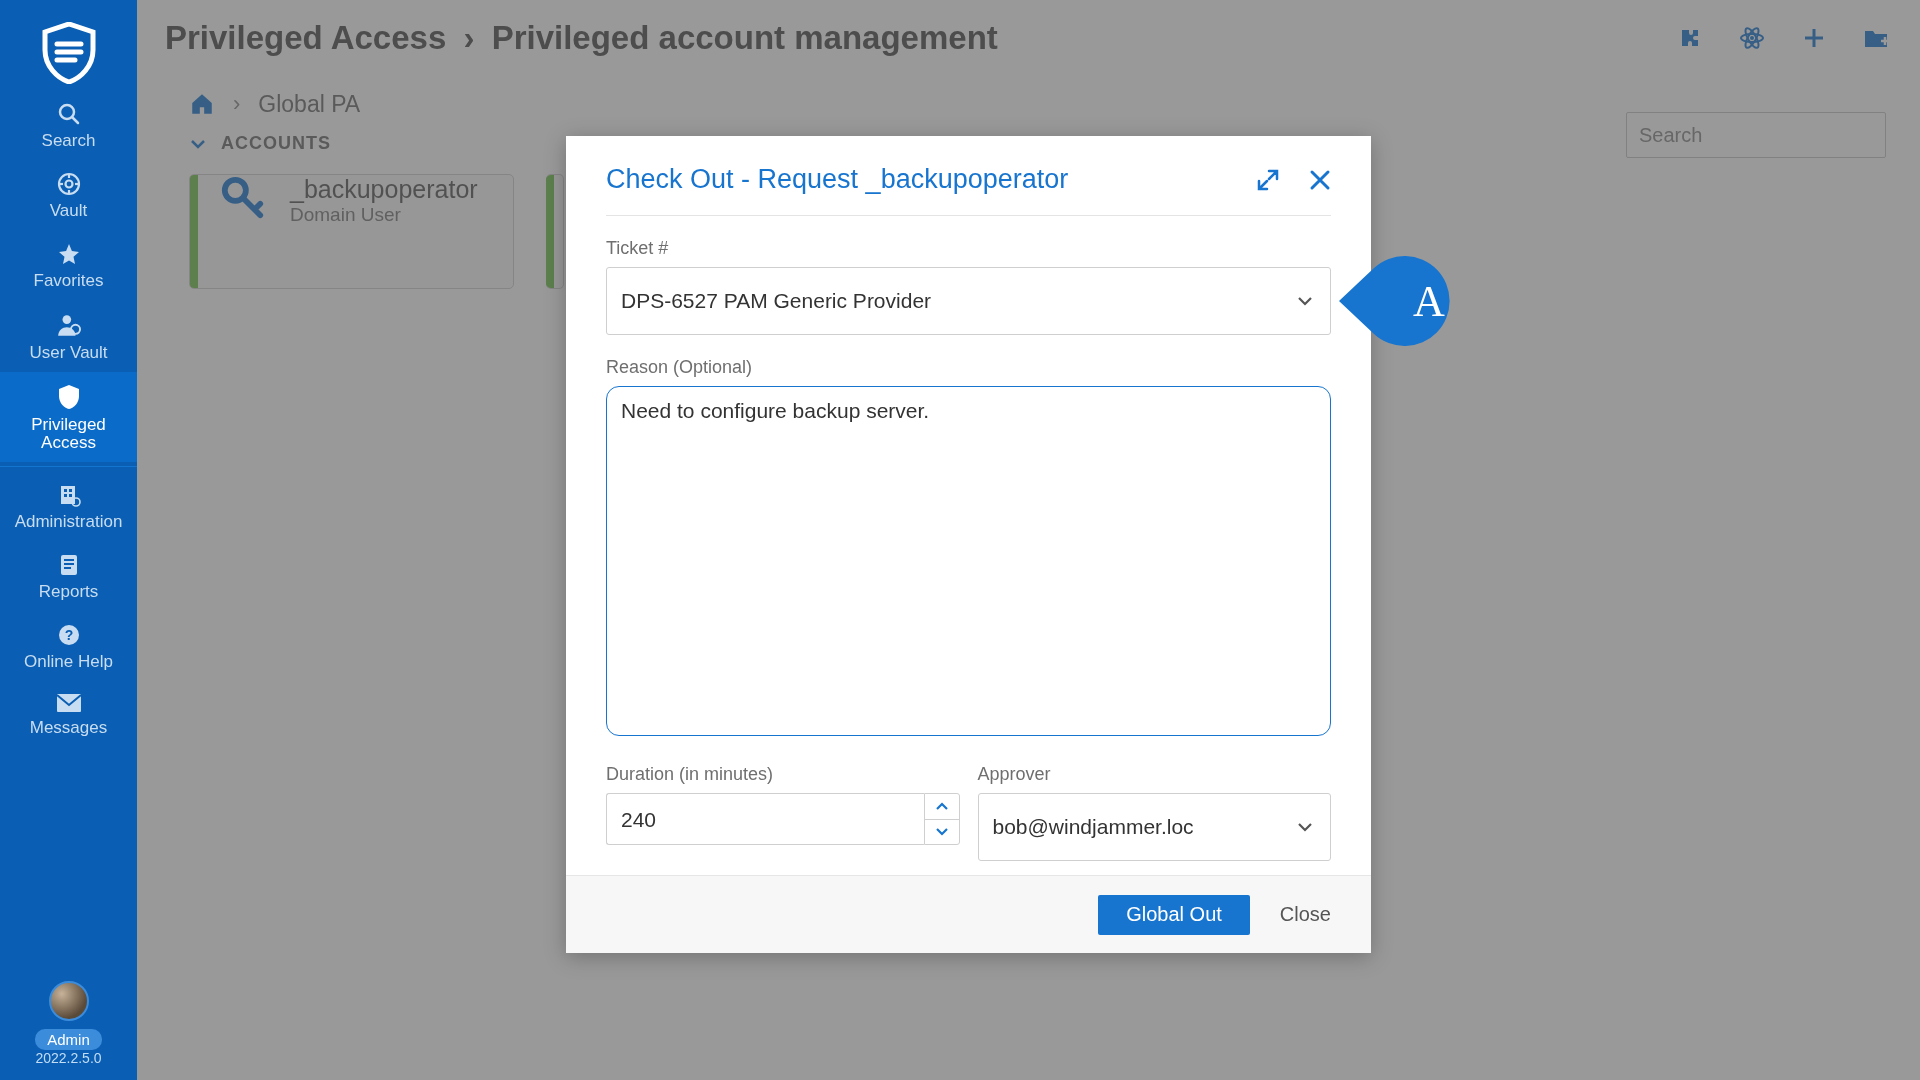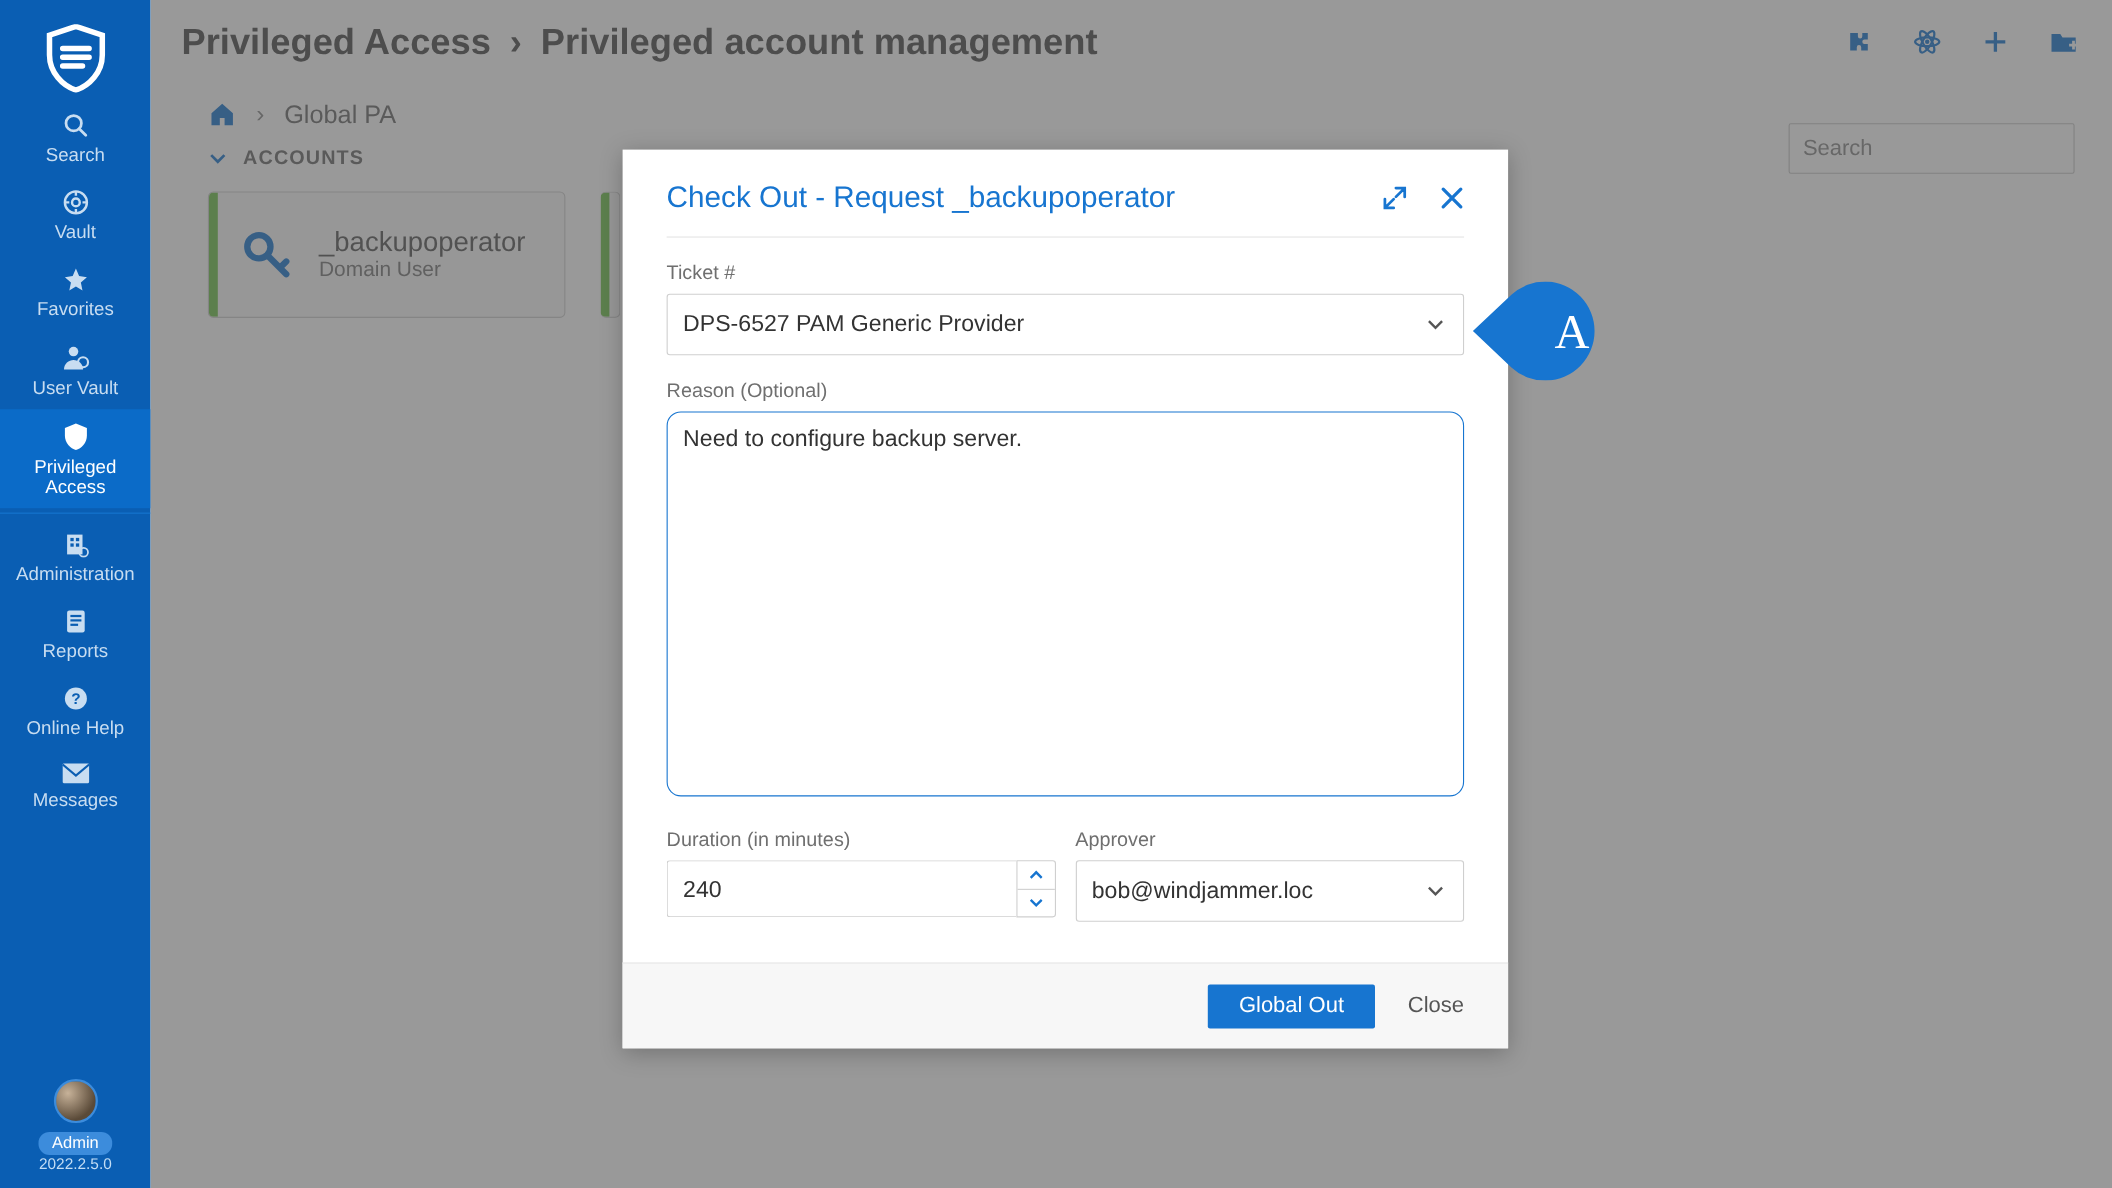--- a/index.html
+++ b/index.html
@@ -32,21 +32,21 @@
   .subhead .hhome { color:#1775d0;}
   .subhead .sep2 { margin:0 18px; color:#888; font-size:22px;}
   .subhead .subtext { color:#6a6a6a; font-size:23px;}
   .search-box { position:absolute; right:34px; top:112px; width:260px; height:46px; border:1px solid #c6c6c6; border-radius:2px; padding:0 12px; font-size:20px; color:#777; display:flex; align-items:center;}
   
   .accounts-row { padding-left:52px; display:flex; align-items:center;}
   .acc-chevron { color:#1775d0; font-size:22px; margin-right:14px;}
   .acc-label { color:#6a6a6a; font-size:18px; font-weight:600; letter-spacing:1px;}
   
   .cards { padding:20px 0 0 52px; display:flex; gap:32px;}
-  .card { width:325px; height:115px; border:1px solid #cfcfcf; border-radius:5px; background:#fafafa; display:flex; align-items:center; position:relative; overflow:hidden;}
+  .card { width:325px; height:115px; border:1px solid #cfcfcf; border-radius:5px; background:#fafafa; display:flex; align-items:flex-start; position:relative; overflow:hidden;}
   .card .stripe { position:absolute; left:0; top:0; width:8px; height:100%; background:#6fc14b;}
   .card .kicon { margin-left:30px; color:#1775d0;}
   .card .texts { margin-left:24px;}
   .card .title { font-size:25px; color:#555;}
   .card .sub { font-size:19px; color:#777;}
   .card.partial { width:18px; border-left:none;}
   .card.partial .stripe{ background:#6fc14b;}
   .card.trail { width:148px; justify-content:flex-end; padding-right:14px;}
   .card.trail .trailtxt { font-size:25px; color:#555;}
   
@@ -56,21 +56,21 @@
   
   .modal { position:absolute; left:566px; top:136px; width:805px; height:817px; background:#fff; box-shadow:0 4px 20px rgba(0,0,0,0.25); display:flex; flex-direction:column;}
   .modal-head { padding:28px 40px 12px 40px; display:flex; align-items:center;}
   .modal-title { color:#1775d0; font-size:27px; font-weight:500;}
   .modal-head-icons { margin-left:auto; display:flex; gap:30px;}
   .mh-icon { color:#1775d0; cursor:pointer;}
   .modal-divider { height:1px; background:#e4e4e4; margin:8px 40px 0;}
   
   .modal-body { padding:22px 40px 10px; flex:1;}
   .field-label { color:#6f6f6f; font-size:18px; margin-bottom:8px;}
-  .select { width:100%; height:56px; border:1px solid #cfcfcf; border-radius:3px; display:flex; align-items:center; padding:0 14px; font-size:21px; color:#333; position:relative; cursor:pointer;}
+  .select { width:100%; height:68px; border:1px solid #cfcfcf; border-radius:3px; display:flex; align-items:center; padding:0 14px; font-size:21px; color:#333; position:relative; cursor:pointer;}
   .select .chev { position:absolute; right:16px; color:#555;}
   .textarea { width:100%; height:350px; border:1.6px solid #1775d0; border-radius:13px; padding:12px 14px; font-size:21px; color:#333; resize:none; outline:none; font-family:inherit;}
   .row2 { display:flex; gap:18px; margin-top:24px;}
   .col { flex:1;}
   .spin-wrap { display:flex;}
   .spin-input { flex:1; height:52px; border:1px solid #cfcfcf; border-right:none; border-radius:3px 0 0 3px; padding:0 14px; font-size:21px; color:#333;}
   .spins { width:36px; display:flex; flex-direction:column; border:1px solid #cfcfcf; border-radius:0 3px 3px 0;}
   .spins div { flex:1; display:flex; align-items:center; justify-content:center; color:#1775d0; cursor:pointer; font-size:14px;}
   .spins div:first-child { border-bottom:1px solid #cfcfcf;}
   

